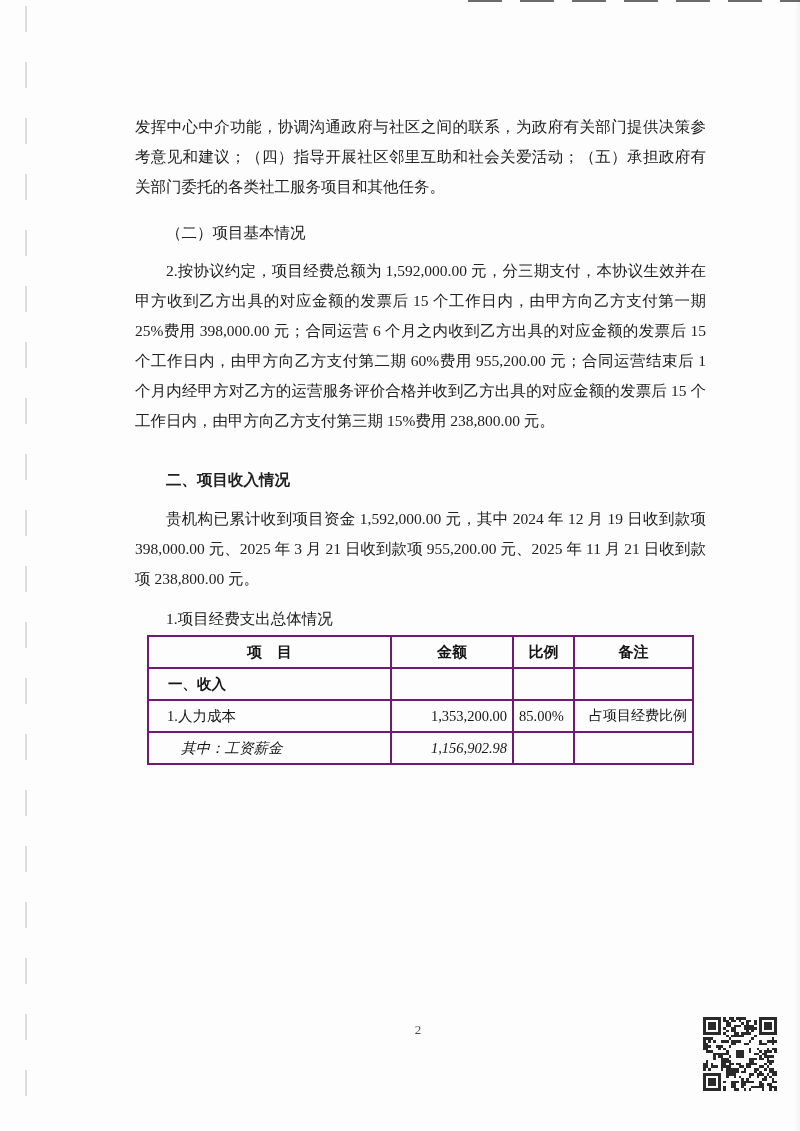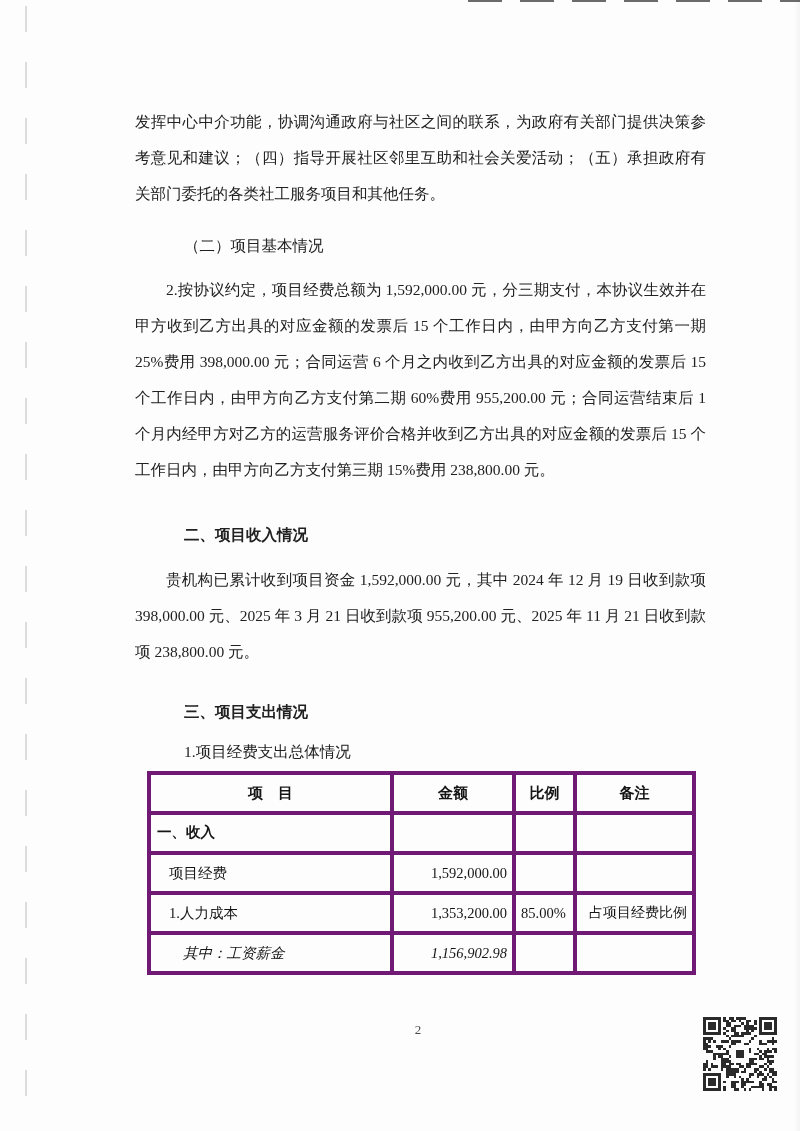--- a/index.html
+++ b/index.html
@@ -17,45 +17,45 @@
   .scan-edge-top{
     position:absolute;top:0;left:468px;width:332px;height:2px;
     background:repeating-linear-gradient(90deg,#6b6b6b 0 34px,rgba(0,0,0,0) 34px 52px);
   }
   .scan-edge-right{
     position:absolute;top:0;right:0;width:6px;height:1131px;
     background:linear-gradient(90deg,rgba(0,0,0,0),rgba(0,0,0,0.04));
   }
   
   .content{
-    position:absolute;left:135px;top:104px;width:571px;
-    font-size:15.5px;line-height:36px;text-align:justify;
+    position:absolute;left:135px;top:112px;width:571px;
+    font-size:15.5px;line-height:30px;text-align:justify;
   }
   .content p{margin:0 0 10px 0;text-indent:2em;}
   .content p.no-indent{text-indent:0;}
-  .content .h{text-indent:2em;margin:18px;}
+  .content .h{text-indent:2em;margin:0;}
   .h-basic{margin-top:16px !important;margin-bottom:8px !important;font-weight:400;}
   .h-bold{font-weight:700;}
   .h-income{margin-top:29px !important;margin-bottom:9px !important;}
   .h-expense{margin-top:24px !important;margin-bottom:0 !important;}
   .h-table{margin-top:4px !important;margin-bottom:0 !important;}
   
   table.fin{
     border-collapse:collapse;margin:1px 0 0 12px;width:545px;
     table-layout:fixed;font-size:14.5px;color:#151515;
   }
   table.fin th,table.fin td{
-    border:4px solid #701a75;padding:0 5px;overflow:hidden;white-space:nowrap;
+    border:2px solid #701a75;padding:0 5px;overflow:hidden;white-space:nowrap;
   }
   table.fin th{height:27px;font-weight:700;text-align:center;font-size:15px;}
   table.fin td{height:25px;}
   tr.row-last td{height:27px;font-style:italic;}
   col.c1{width:243px;}col.c2{width:122px;}col.c3{width:61px;}col.c4{width:119px;}
   td.item{text-align:left;}
-  td.item.lvl0{font-weight:700;padding-left:6px;font-family:Liberation Mono, monospace;}
+  td.item.lvl0{font-weight:700;padding-left:19px;}
   td.item.lvl1{padding-left:18px;}
   td.item.lvl2{padding-left:32px;}
   td.amt{text-align:right;padding-right:6px;font-family:"Liberation Serif",serif;}
   td.ratio{text-align:left;}
   td.note{text-align:right;font-size:14px;}
   
   .page-number{
     position:absolute;top:1022px;left:34px;width:768px;text-align:center;
     font-size:13px;color:#4a4a4a;font-family:"Liberation Serif",serif;
   }
@@ -68,21 +68,20 @@
 <div class="binding-marks"></div>
 <div class="scan-edge-top"></div>
 <div class="scan-edge-right"></div>
 
 <div class="content">
   <p class="no-indent">发挥中心中介功能，协调沟通政府与社区之间的联系，为政府有关部门提供决策参考意见和建议；（四）指导开展社区邻里互助和社会关爱活动；（五）承担政府有关部门委托的各类社工服务项目和其他任务。</p>
   <p class="h h-basic">（二）项目基本情况</p>
   <p>2.按协议约定，项目经费总额为 1,592,000.00 元，分三期支付，本协议生效并在甲方收到乙方出具的对应金额的发票后 15 个工作日内，由甲方向乙方支付第一期 25%费用 398,000.00 元；合同运营 6 个月之内收到乙方出具的对应金额的发票后 15 个工作日内，由甲方向乙方支付第二期 60%费用 955,200.00 元；合同运营结束后 1 个月内经甲方对乙方的运营服务评价合格并收到乙方出具的对应金额的发票后 15 个工作日内，由甲方向乙方支付第三期 15%费用 238,800.00 元。</p>
   <p class="h h-bold h-income">二、项目收入情况</p>
   <p>贵机构已累计收到项目资金 1,592,000.00 元，其中 2024 年 12 月 19 日收到款项 398,000.00 元、2025 年 3 月 21 日收到款项 955,200.00 元、2025 年 11 月 21 日收到款项 238,800.00 元。</p>
-  <p class="h h-bold h-expense">三、项目支出情况</p>
   <p class="h h-table">1.项目经费支出总体情况</p>
 
   <table class="fin">
     <colgroup>
         <col class="c1">
         <col class="c2">
         <col class="c3">
         <col class="c4">
       </colgroup>
     <thead>
@@ -90,26 +89,20 @@
         <th>项　目</th>
         <th>金额</th>
         <th>比例</th>
         <th>备注</th>
       </tr>
     </thead>
     <tbody>
       <tr>
         <td class="item lvl0">一、收入</td>
         <td class="amt"></td>
-        <td class="ratio"></td>
-        <td class="note"></td>
-      </tr>
-      <tr>
-        <td class="item lvl1">项目经费</td>
-        <td class="amt">1,592,000.00</td>
         <td class="ratio"></td>
         <td class="note"></td>
       </tr>
       <tr>
         <td class="item lvl1">1.人力成本</td>
         <td class="amt">1,353,200.00</td>
         <td class="ratio">85.00%</td>
         <td class="note">占项目经费比例</td>
       </tr>
       <tr class="row-last">

